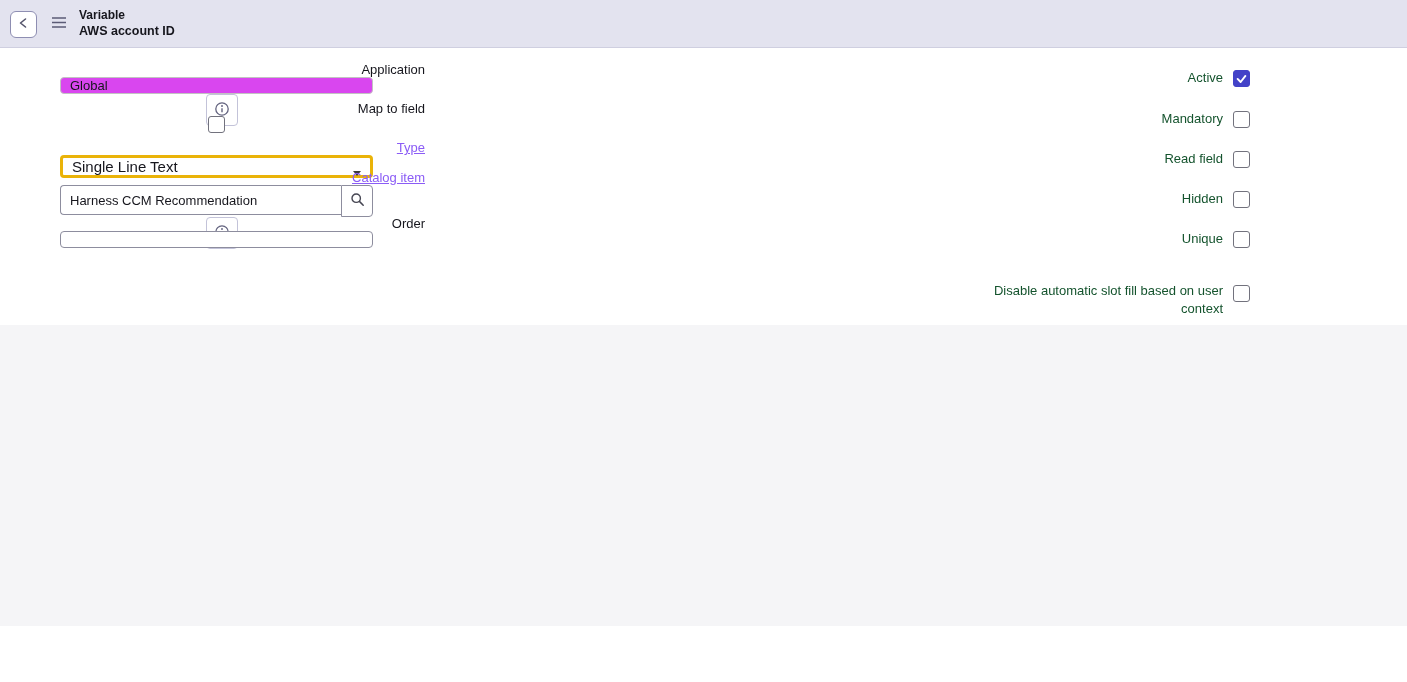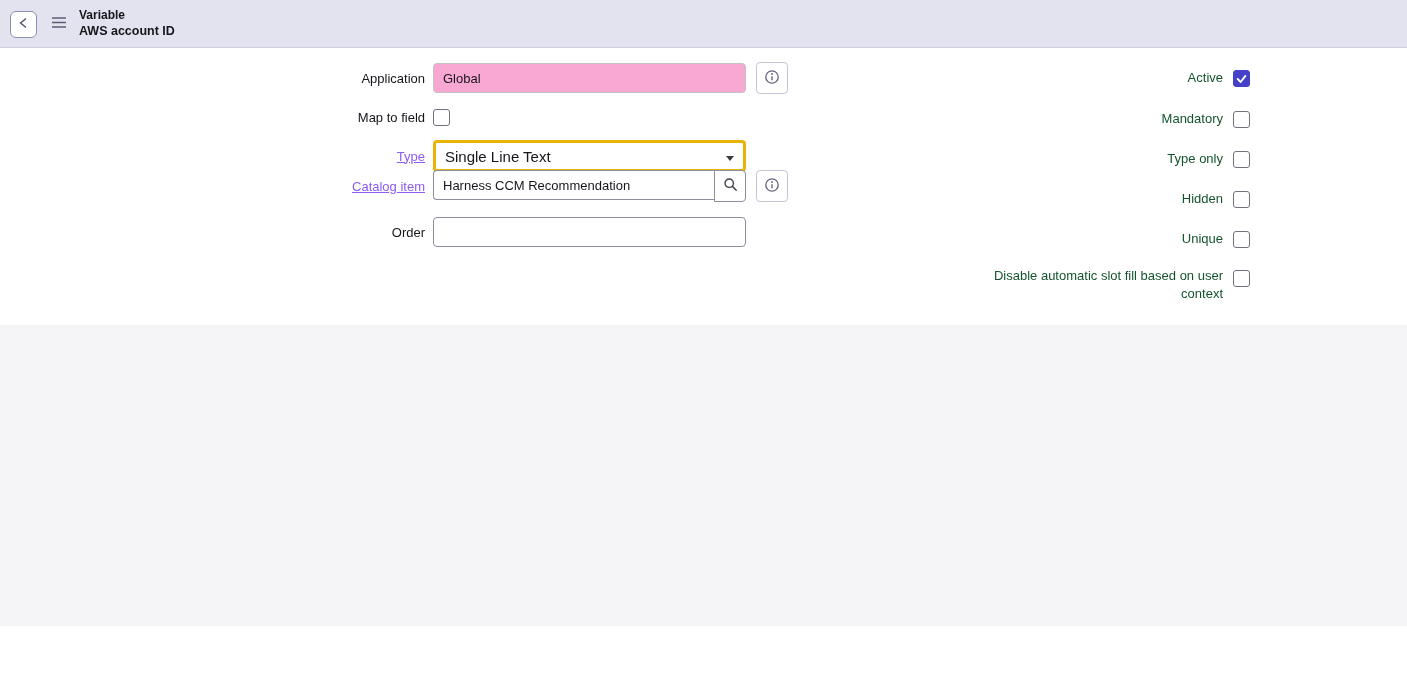--- a/index.html
+++ b/index.html
@@ -13,27 +13,27 @@
   .back-btn { position:absolute; left:10px; top:11px; width:27px; height:27px; background:#fff;
               border:1px solid #8e8eb2; border-radius:6px; display:flex; align-items:center;
               justify-content:center; cursor:pointer; }
   .menu-btn { position:absolute; left:50px; top:16px; width:18px; height:16px; background:none;
               border:none; cursor:pointer; display:flex; align-items:center; justify-content:center; }
   .title-block { position:absolute; left:79px; top:8px; }
   .record-type { font-size:12px; font-weight:700; color:#16161d; line-height:15px; }
   .record-title { font-size:12.5px; font-weight:700; color:#16161d; line-height:16px; }
 
   
-  .field-row { position:absolute; left:0; height:32px; display:flex; align-items:center; }
+  .field-row { position:absolute; left:0; height:32px; display:flex; align-items:center;flex-direction:column; }
   .flabel { display:inline-block; width:425px; text-align:right; font-size:13px; color:#16161d;
             margin-right:8px; flex:0 0 auto; }
   .flabel.link { color:#8b5cf6; text-decoration:underline; cursor:pointer; }
   .finput { height:30px; width:313px; border:1px solid #8d8d9e; border-radius:4px; padding:0 9px;
             font-size:13px; color:#16161d; font-family:"Liberation Sans", sans-serif; background:#fff; }
-  .finput.readonly { background:#f9a8d4; border-color:#c2c2c2; color:#16161d; }
+  .finput.readonly { background:#d946ef; border-color:#c2c2c2; color:#16161d; }
   .icon-btn { width:32px; height:32px; margin-left:10px; background:#fff; border:1px solid #c3c3d9;
               border-radius:4px; display:flex; align-items:center; justify-content:center; cursor:pointer; flex:0 0 auto;}
   .select { position:relative; width:313px; height:32px; border:3px solid #eab308; border-radius:4px;
             background:#fff; display:flex; align-items:center; padding:0 26px 0 9px; font-size:15px;
             color:#16161d; cursor:pointer; }
   .select .chev { position:absolute; right:9px; top:13px; width:0; height:0;
                   border-left:4px solid transparent; border-right:4px solid transparent;
                   border-top:5px solid #3c3c3c; }
   .ref-group { display:flex; width:313px; flex:0 0 auto; }
   .ref-group .finput { width:281px; border-radius:4px 0 0 4px; border-right:none; }
@@ -159,41 +159,41 @@
   </div>
 
   <div class="flag-row" style="top:103px">
     <label class="flabel-r">Mandatory</label>
     <div class="checkbox" data-checked="false">
       <span></span>
     </div>
   </div>
 
   <div class="flag-row" style="top:143px">
-    <label class="flabel-r">Type only</label>
+    <label class="flabel-r">Read field</label>
     <div class="checkbox" data-checked="false">
       <span></span>
     </div>
   </div>
 
   <div class="flag-row" style="top:183px">
     <label class="flabel-r">Hidden</label>
     <div class="checkbox" data-checked="false">
       <span></span>
     </div>
   </div>
 
   <div class="flag-row" style="top:223px">
     <label class="flabel-r">Unique</label>
     <div class="checkbox" data-checked="false">
       <span></span>
     </div>
   </div>
 
-  <div class="flag-row multiline" style="top:267px">
+  <div class="flag-row multiline" style="top:282px">
     <label class="flabel-r">Disable automatic slot fill based on user context</label>
     <div class="checkbox" data-checked="false">
       <span></span>
     </div>
   </div>
 
   <div class="lower">
     <div class="tabstrip">
       <div class="tab active">Question</div>
       <div class="tab">Annotation</div>

